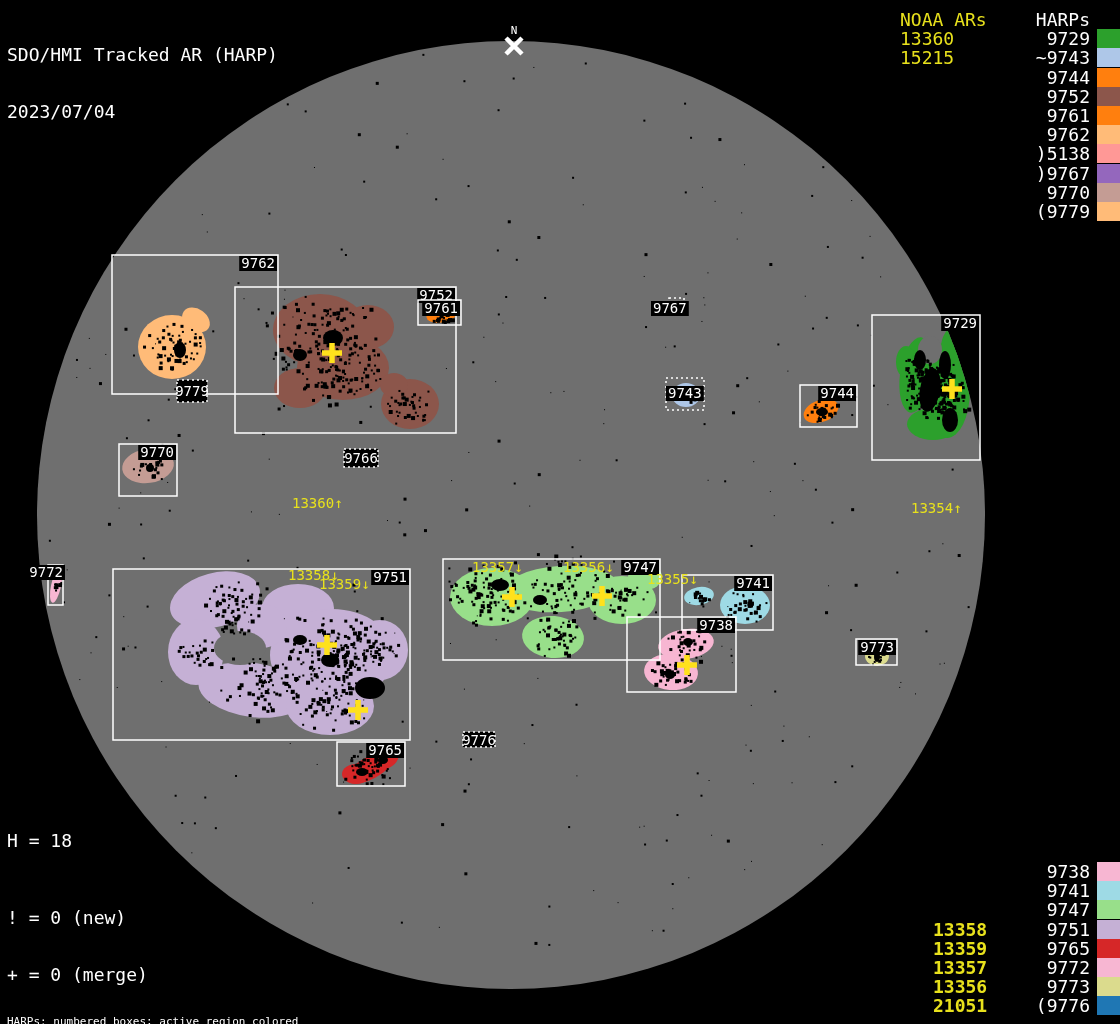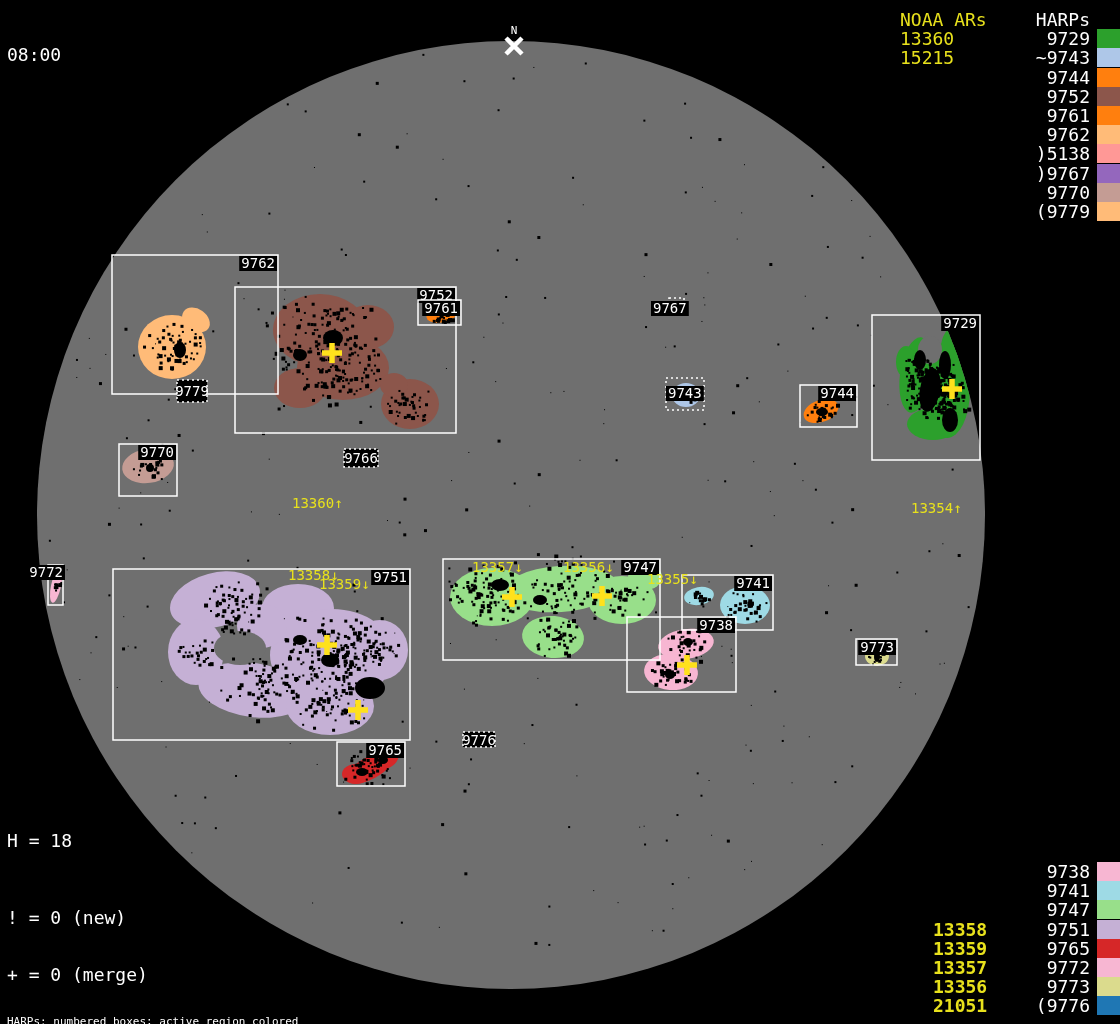--- a/index.html
+++ b/index.html
@@ -2060,21 +2060,22 @@
     <path d="M502 597 H522 M512 587 V607" stroke="#ffe11c" stroke-width="5.5" fill="none"></path>
     <path d="M592 596 H612 M602 586 V606" stroke="#ffe11c" stroke-width="5.5" fill="none"></path>
     <path d="M677 665 H697 M687 655 V675" stroke="#ffe11c" stroke-width="5.5" fill="none"></path>
     <g>
       <text x="514" y="34" fill="#ffffff" font-size="11" font-family="DejaVu Sans Mono, monospace" text-anchor="middle">N</text>
       <path d="M506 38 L522 54 M522 38 L506 54" stroke="#ffffff" stroke-width="4.5" fill="none"></path>
     </g>
   </svg>
 
 <div class="abs title-block">
-  <div>08:00</div>
+  <div>SDO/HMI Tracked AR (HARP)</div>
+  <div>2023/07/04</div>
 </div>
 
 <div class="abs noaa-top">
   <div>NOAA ARs</div>
   <div>13360</div>
   <div>15215</div>
 </div>
 
 <div class="abs harps-top" id="harps-top">
   <div class="legend-row">

